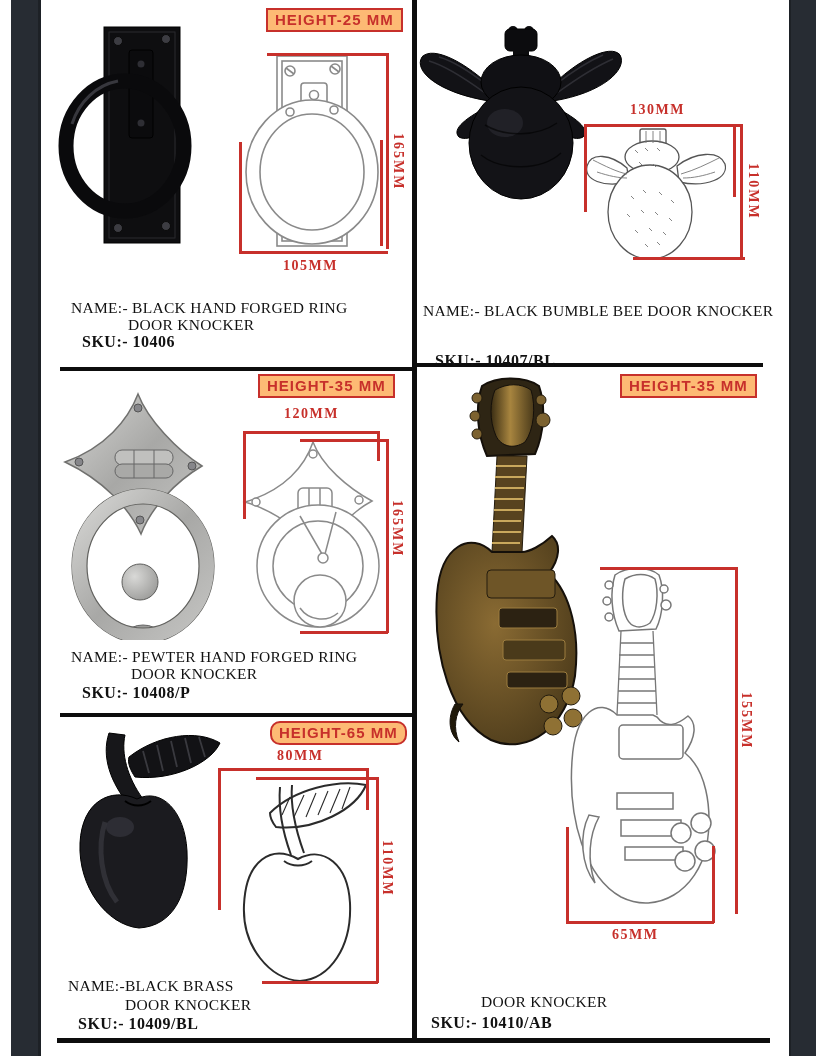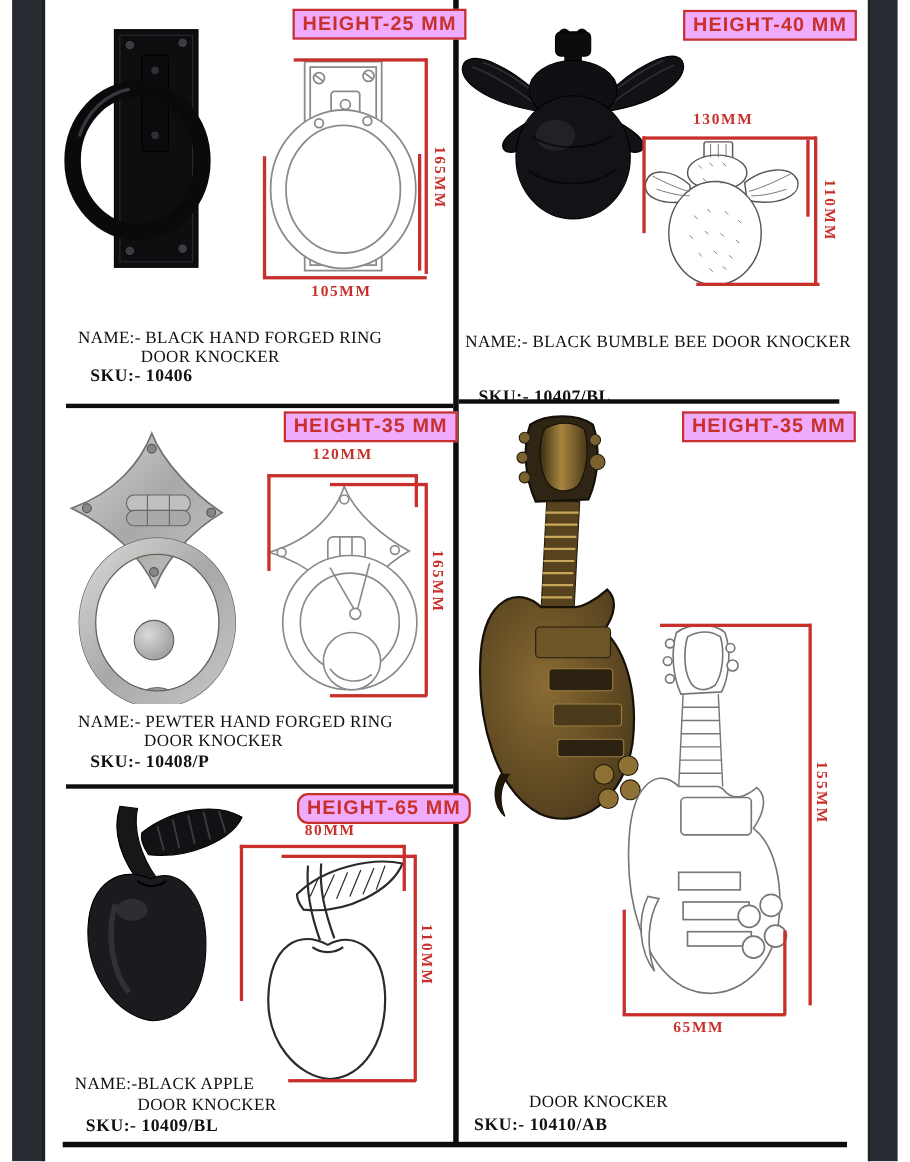--- a/index.html
+++ b/index.html
@@ -3,22 +3,22 @@
 <meta charset="utf-8">
 <style>
   html,body{margin:0;padding:0;background:#fff;}
   .page{position:relative;width:827px;height:1056px;background:#ffffff;overflow:hidden;
         font-family:"Liberation Serif", serif;}
   .sidebar{position:absolute;top:0;height:1056px;background:#272c33;}
   .sidebar.left{left:11px;width:27px;border-right:3px solid #1d2126;}
   .sidebar.right{left:789px;width:25px;border-left:2px solid #1d2126;}
   .divider{position:absolute;background:#0d0d0d;}
   .badge{position:absolute;border:2.5px solid #c7302b;color:#c7302b;
-         font-family:"Liberation Sans", sans-serif;font-weight:bold;font-size:18px;
-         letter-spacing:1px;padding:1px 7px 2px 7px;background:#f0abfc;white-space:nowrap;}
+         font-family:"Liberation Sans", sans-serif;font-weight:bold;font-size:15px;
+         letter-spacing:1px;padding:1px 7px 2px 7px;background:#fdba74;white-space:nowrap;}
   .dim{position:absolute;background:#c7302b;}
   .dim-label{position:absolute;color:#c7302b;font-family:Liberation Serif, serif;
              font-weight:bold;font-size:14px;letter-spacing:1.5px;white-space:nowrap;}
   .dim-label.vert{writing-mode:vertical-rl;letter-spacing:2px;}
   .nm{position:absolute;color:#111;font-weight:normal;font-size:15.5px;letter-spacing:.3px;white-space:nowrap;}
   .sku{position:absolute;color:#111;font-weight:bold;font-size:16px;letter-spacing:.5px;white-space:nowrap;}
   svg{position:absolute;display:block;}
 </style>
 </head>
 <body>
@@ -76,21 +76,20 @@
   <div class="dim" style="left:380px;top:140px;width:2.5px;height:106px;"></div>
   <div class="dim" style="left:239px;top:142px;width:2.5px;height:111px;"></div>
   <div class="dim" style="left:239px;top:251px;width:149px;height:2.5px;"></div>
   <div class="dim-label vert" style="left:390px;top:133px;">165MM</div>
   <div class="dim-label" style="left:283px;top:258px;">105MM</div>
 
   <div class="nm" style="left:71px;top:299px;">NAME:- BLACK HAND FORGED RING</div>
   <div class="nm" style="left:128px;top:316px;">DOOR KNOCKER</div>
   <div class="sku" style="left:82px;top:333px;">SKU:- 10406</div>
 
-  <div class="badge" style="left:621px;top:9px;">HEIGHT-40 MM</div>
 
   <svg style="left:415px;top:25px;" width="210" height="185" viewBox="0 0 210 185">
     <g fill="#121216" stroke="#000">
       <path d="M78,64 C52,38 18,20 7,32 C-2,46 24,68 74,76 Z"></path>
       <path d="M134,64 C160,36 196,18 205,30 C213,44 188,68 138,76 Z"></path>
       <path d="M76,80 C52,92 36,104 44,112 C54,118 74,104 82,92 Z"></path>
       <path d="M136,80 C160,92 176,104 168,112 C158,118 138,104 130,92 Z"></path>
     </g>
     <g fill="none" stroke="#35353c" stroke-width="1.5" opacity="0.8">
       <path d="M70,68 C48,52 28,40 14,36"></path>
@@ -225,21 +224,21 @@
 
   <div class="dim-label" style="left:277px;top:748px;">80MM</div>
   <div class="dim" style="left:218px;top:768px;width:150px;height:2.5px;"></div>
   <div class="dim" style="left:218px;top:768px;width:2.5px;height:142px;"></div>
   <div class="dim" style="left:366px;top:768px;width:2.5px;height:42px;"></div>
   <div class="dim" style="left:256px;top:777px;width:122px;height:2.5px;"></div>
   <div class="dim" style="left:376px;top:777px;width:2.5px;height:206px;"></div>
   <div class="dim" style="left:262px;top:981px;width:116px;height:2.5px;"></div>
   <div class="dim-label vert" style="left:379px;top:840px;">110MM</div>
 
-  <div class="nm" style="left:68px;top:977px;">NAME:-BLACK APPLE</div>
+  <div class="nm" style="left:68px;top:977px;">NAME:-BLACK BRASS</div>
   <div class="nm" style="left:125px;top:996px;">DOOR KNOCKER</div>
   <div class="sku" style="left:78px;top:1015px;text-align:right;">SKU:- 10409/BL</div>
 
   <div class="badge" style="left:620px;top:374px;">HEIGHT-35 MM</div>
 
   <svg style="left:425px;top:374px;" width="165" height="378" viewBox="0 0 165 378">
     <defs>
       <linearGradient id="brs" x1="0" y1="0" x2="1" y2="0">
         <stop offset="0" stop-color="#3a2d13"></stop>
           <stop offset="0.45" stop-color="#a8853f"></stop>

